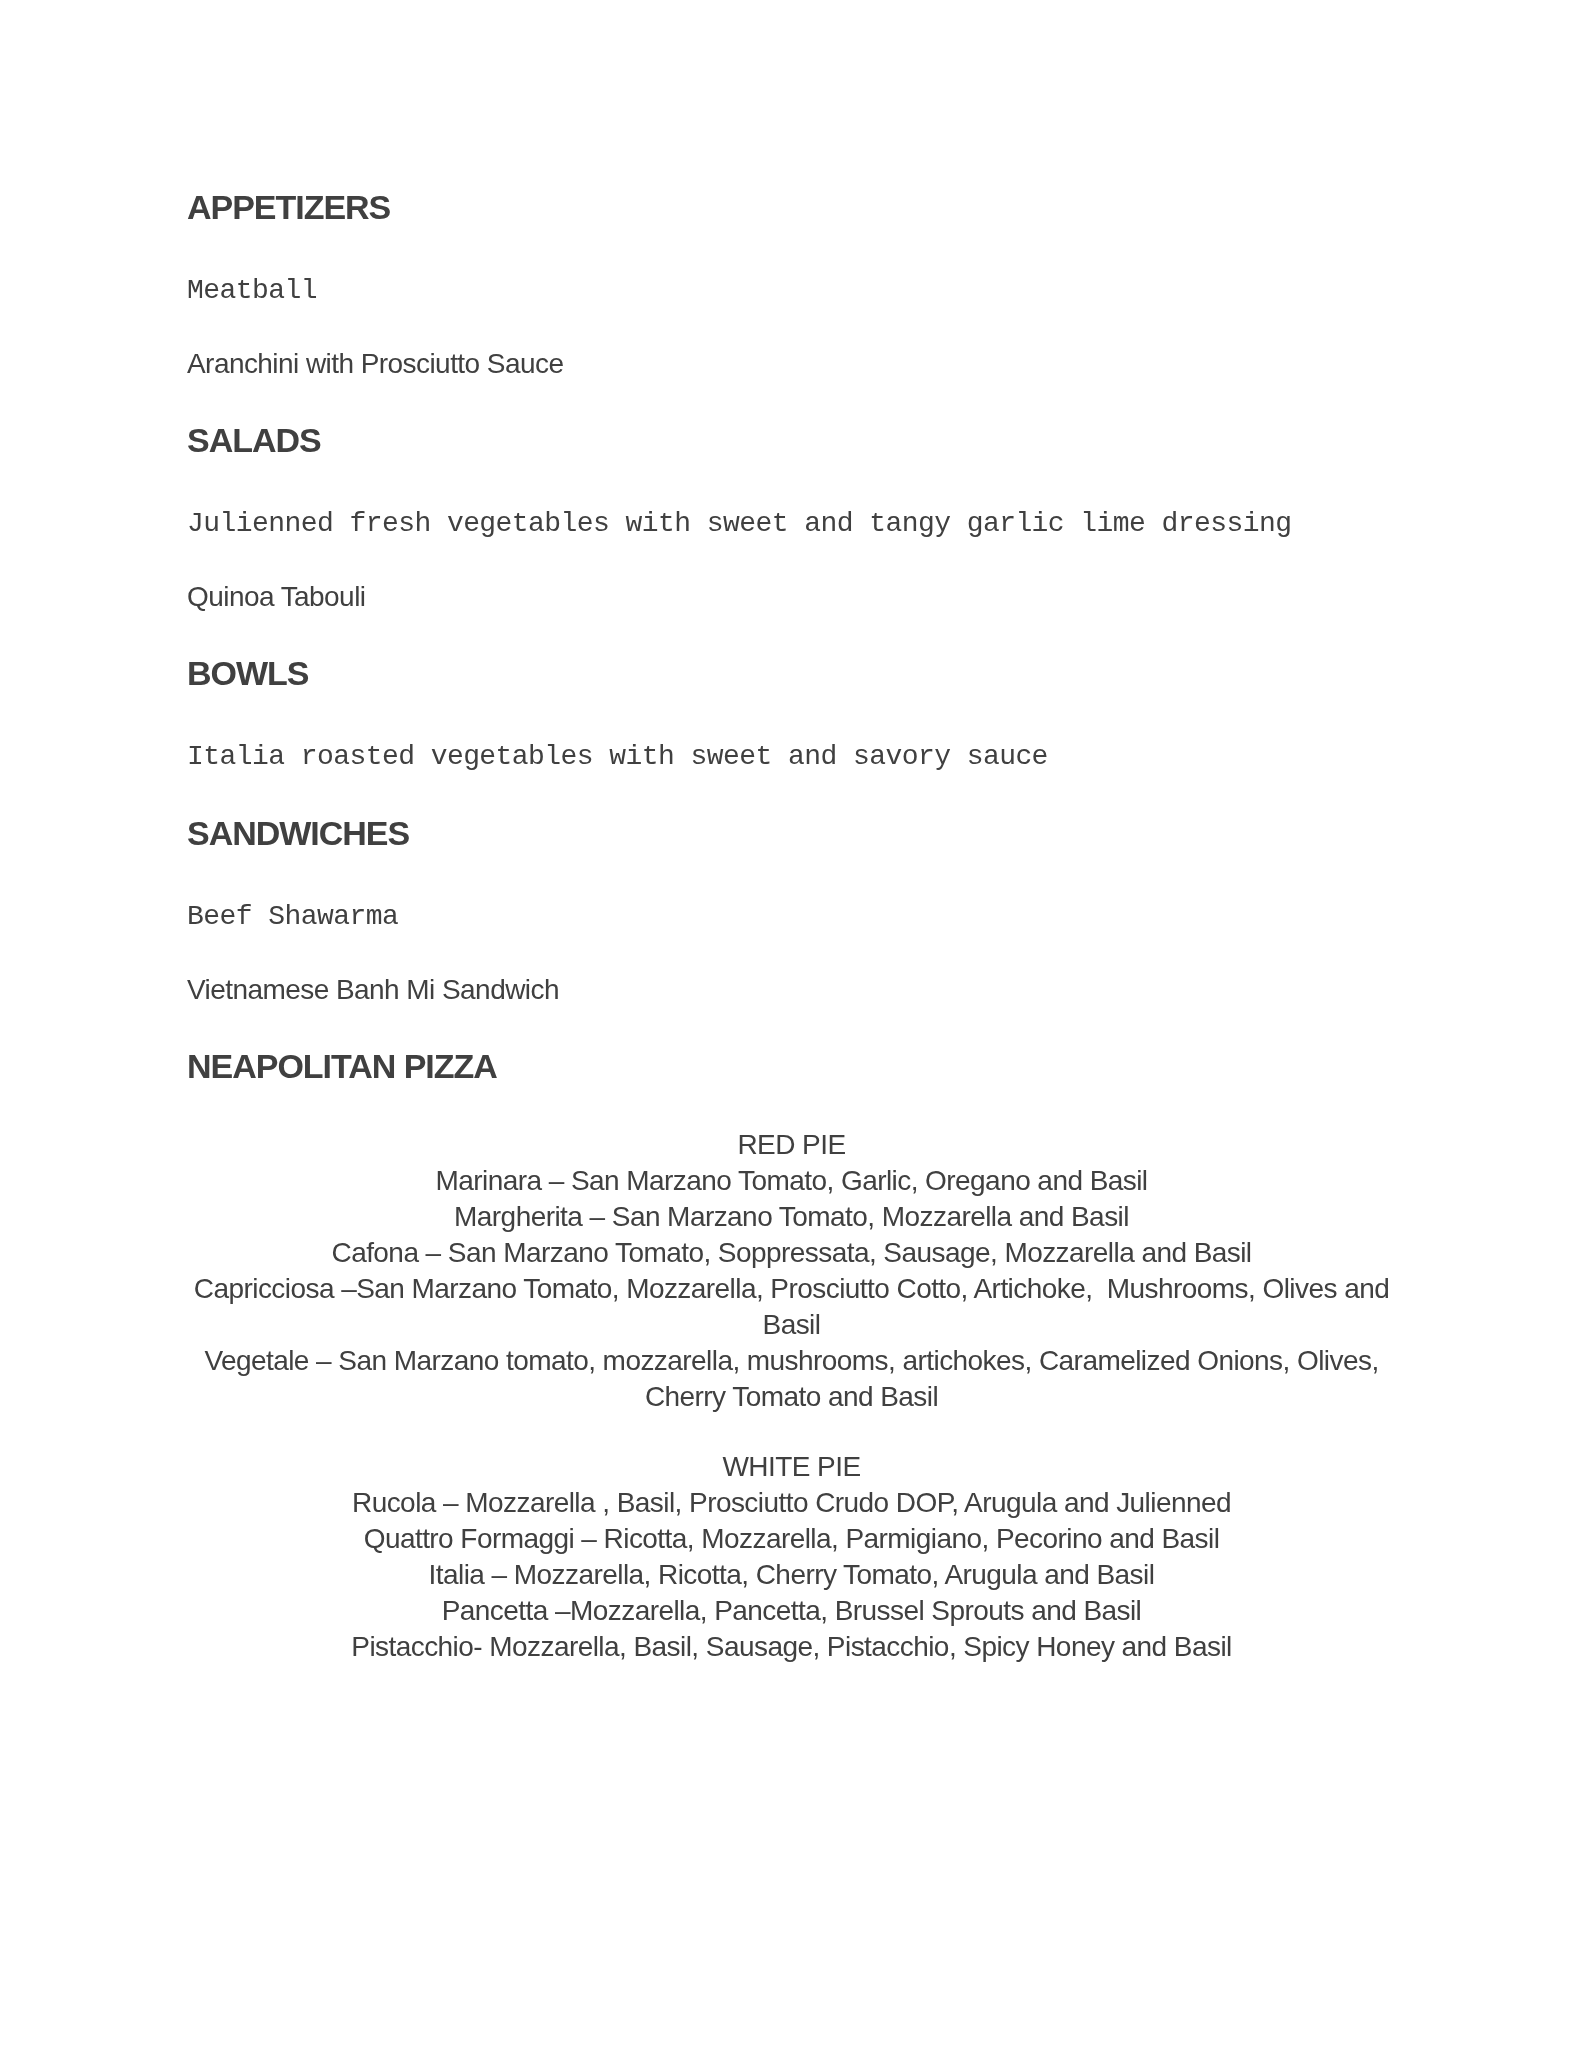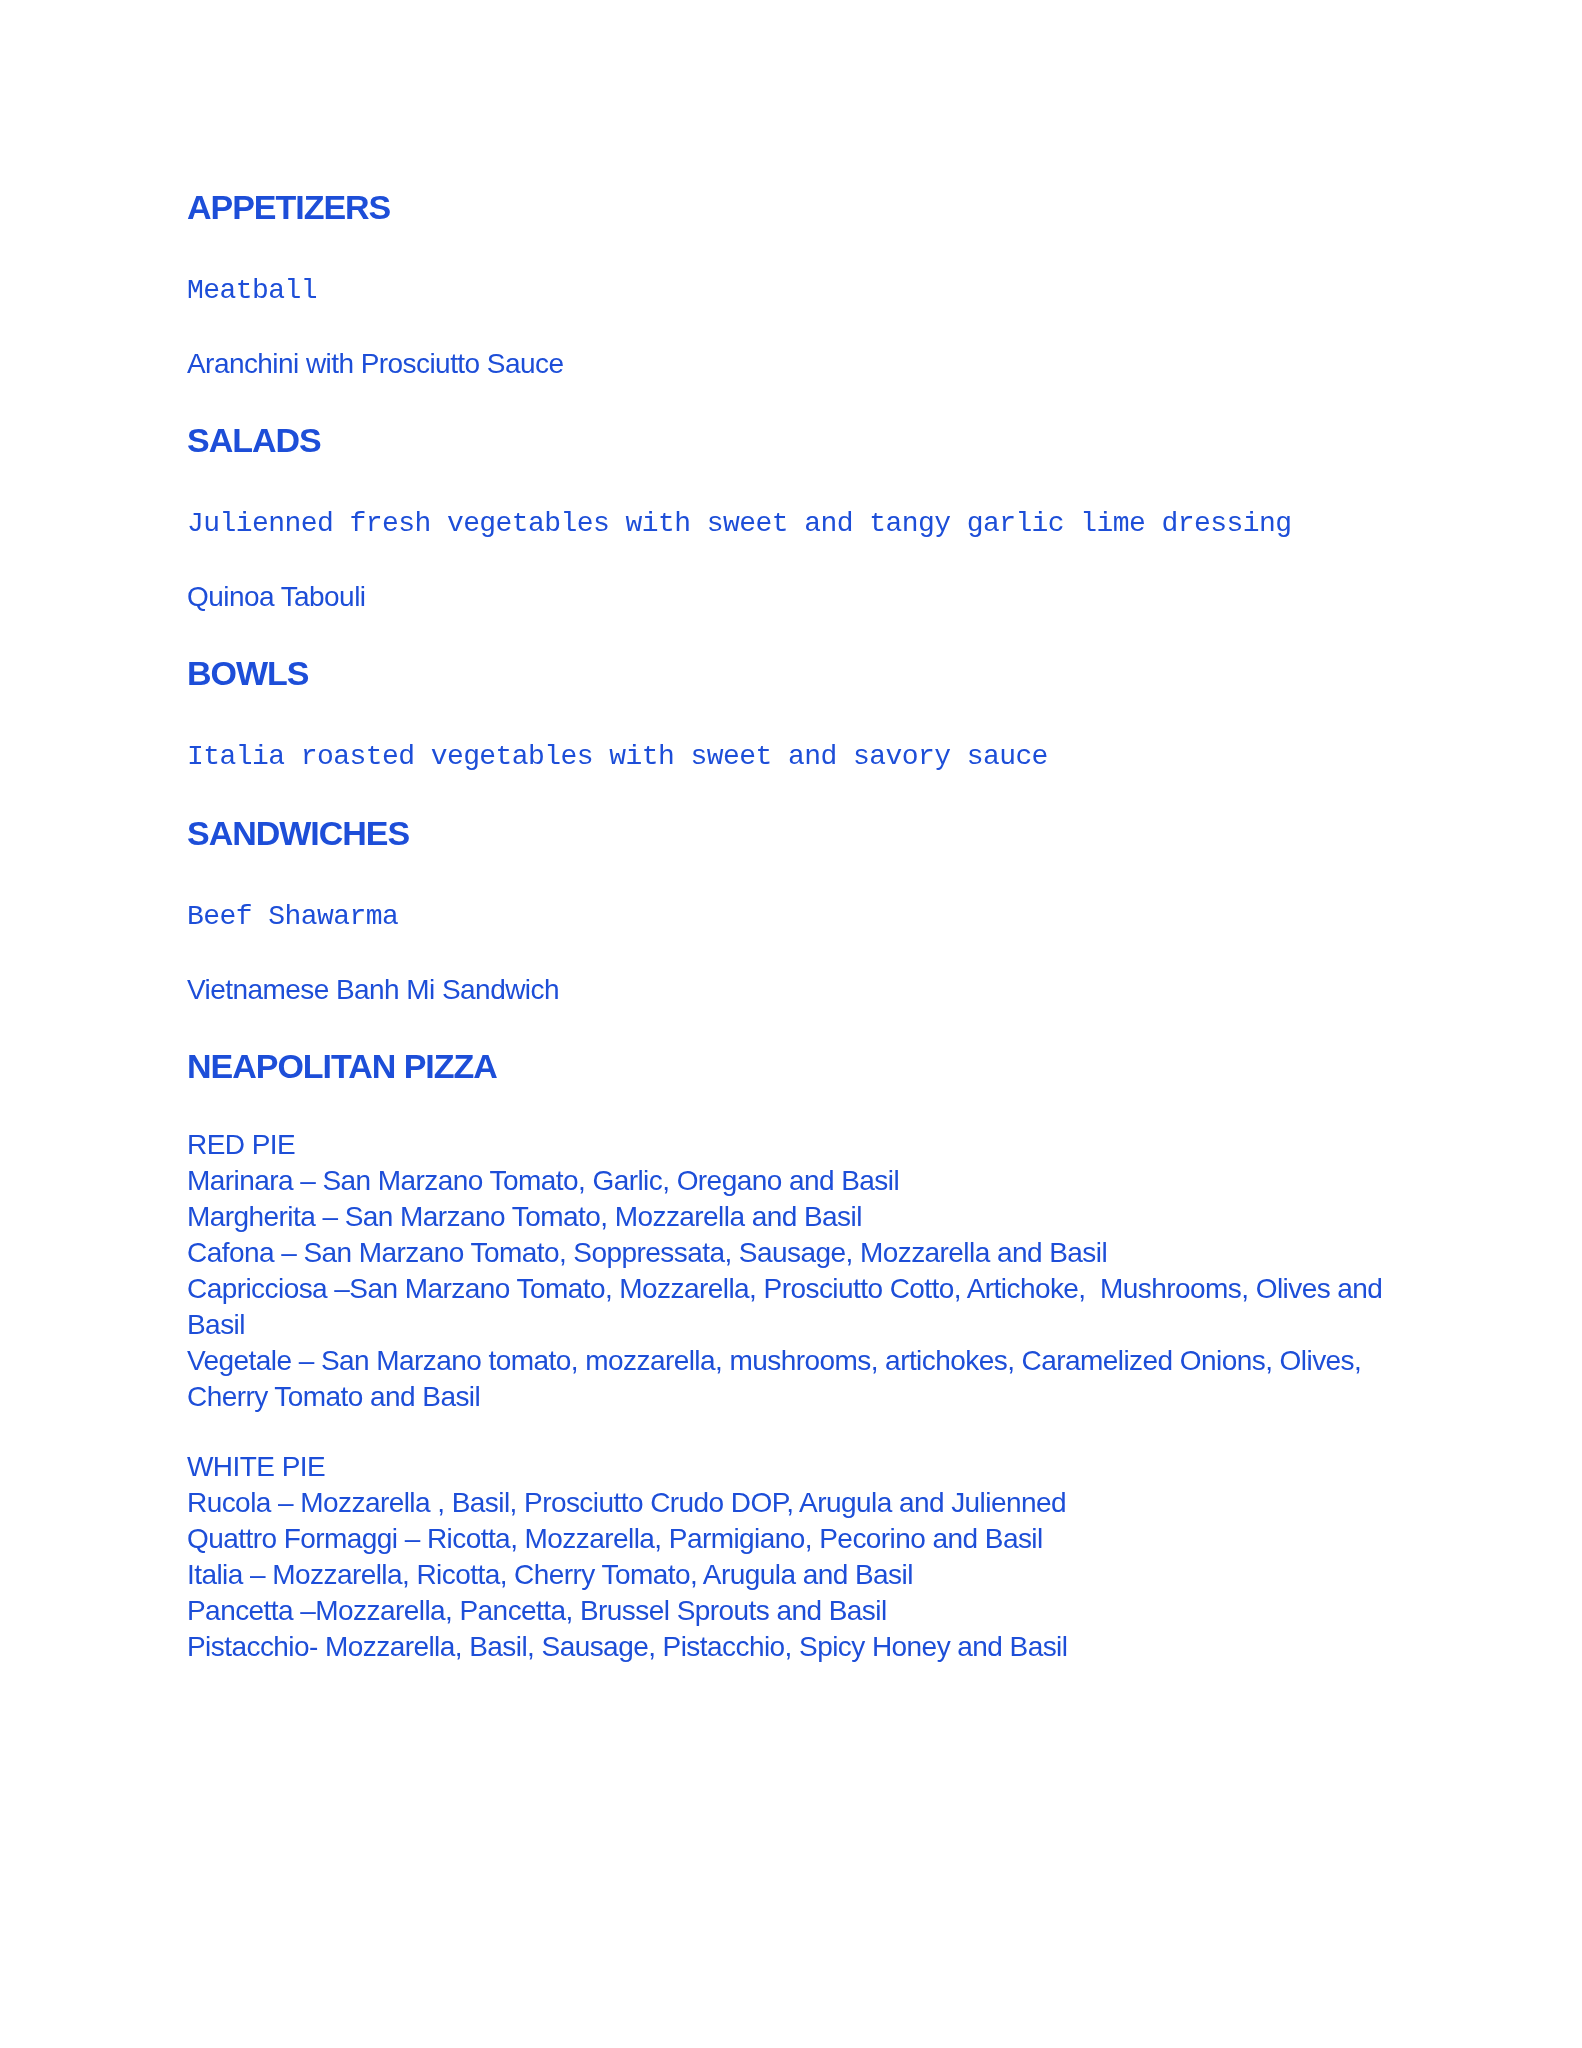--- a/index.html
+++ b/index.html
@@ -7,21 +7,21 @@
     padding: 0;
     background: #ffffff;
   }
   .page {
     position: relative;
     width: 1582px;
     height: 2048px;
     box-sizing: border-box;
     padding: 185px 186px 0 187px;
     background: #ffffff;
-    color: #1d4ed8;
+    color: #404040;
     font-family: "Liberation Sans", "DejaVu Sans", sans-serif;
     overflow: hidden;
   }
   .section-heading {
     font-size: 34px;
     line-height: 44px;
     font-weight: 700;
     letter-spacing: -0.03em;
     margin: 36px 0 0 0;
   }
@@ -34,20 +34,21 @@
     letter-spacing: -0.02em;
     margin: 37px 0 0 0;
     white-space: pre-wrap;
   }
   .menu-item--first {
     margin-top: 44px;
     font-family: Liberation Mono, monospace;
   }
   .pizza-block {
     margin: 39px 0 0 0;
+    text-align: center;
   }
   .pizza-block--white {
     margin-top: 34px;
   }
   .pizza-line {
     font-size: 28px;
     line-height: 36px;
     letter-spacing: -0.02em;
     margin: 0;
     white-space: pre-wrap;

